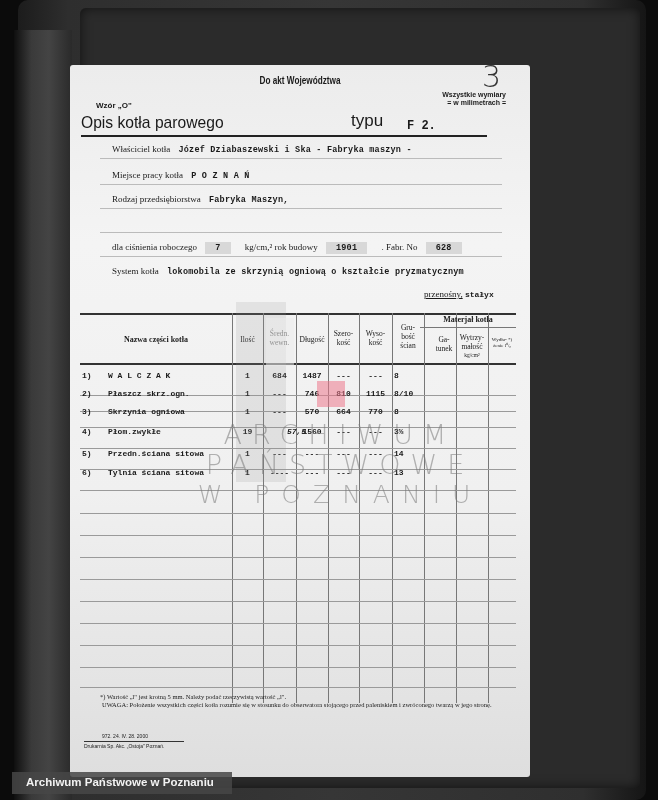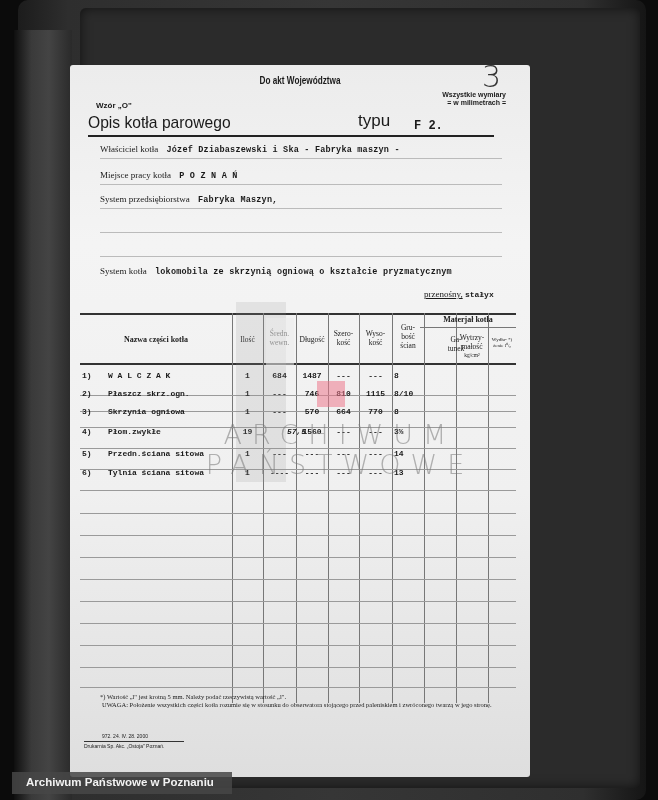--- a/index.html
+++ b/index.html
@@ -39,37 +39,37 @@
     }
     .wzor {
       position:absolute; left:26px; top:36px; font-family:"Liberation Sans", sans-serif;
       font-size:8px; font-weight:bold;
     }
     .dims-note {
       position:absolute; right:24px; top:26px; text-align:right;
       font-family:"Liberation Sans", sans-serif; font-size:7px; font-weight:bold; line-height:8px;
     }
     .title-row {
-      position:absolute; left:18px; top:48px; width:406px; height:22px;
+      position:absolute; left:11px; top:48px; width:406px; height:22px;
       border-bottom:2px solid #222;
     }
     .title-main {
       position:absolute; left:0; top:0; font-family:"Liberation Sans", sans-serif; font-size:17px;
       transform:scaleX(.92); transform-origin:left;
     }
     .title-typu {
       position:absolute; left:270px; top:-2px; font-family:"Liberation Sans", sans-serif; font-size:17px;
     }
     .title-typ-val {
       position:absolute; left:326px; top:6px; font-family:"Liberation Mono", monospace; font-size:12px; font-weight:bold;
     }
     .field {
       position:absolute; left:30px; height:14px; font-size:9px; white-space:nowrap;
     }
-    .field .lbl { font-family:"Liberation Serif", serif; }
+    .field .lbl { font-family:"Liberation Serif", serif;margin-left:12px; }
     .field .val {
       font-family:"Liberation Mono", monospace; font-weight:bold; font-size:8.5px; margin-left:6px; letter-spacing:.2px;
     }
     .field-line {
       position:absolute; left:30px; width:402px; border-bottom:1px solid #bbb;
     }
     .shade { background:#d8d8d8; padding:1px 10px; }
     .przenosny {
       position:absolute; left:354px; top:224px; font-size:9px;
     }
@@ -147,27 +147,35 @@
   </div>
   <div class="field-line" style="top:93px;"></div>
 
   <div class="field" style="top:105px;">
     <span class="lbl">Miejsce pracy kotła</span>
     <span class="val">P O Z N A Ń</span>
   </div>
   <div class="field-line" style="top:119px;"></div>
 
   <div class="field" style="top:129px;">
-    <span class="lbl">System przedsiębiorstwa</span>
+    <span class="lbl">Rodzaj przedsiębiorstwa</span>
     <span class="val">Fabryka Maszyn,</span>
   </div>
   <div class="field-line" style="top:143px;"></div>
 
   <div class="field-line" style="top:167px;"></div>
 
+  <div class="field" style="top:177px;">
+    <span class="lbl">dla ciśnienia roboczego</span>
+    <span class="val shade">7</span>
+    <span class="lbl">kg/cm,² rok budowy</span>
+    <span class="val shade">1901</span>
+    <span class="lbl">. Fabr. No</span>
+    <span class="val shade">628</span>
+  </div>
   <div class="field-line" style="top:191px;"></div>
 
   <div class="field" style="top:201px;">
     <span class="lbl">System kotła</span>
     <span class="val">lokomobila ze skrzynią ogniową o kształcie pryzmatycznym</span>
   </div>
 
   <div class="przenosny">
     <span class="u">przenośny,</span>
     <span class="x">stałyx</span>
@@ -203,21 +211,21 @@
       <div>kość</div>
     </div>
     <div class="th" style="left:312px; width:32px; top:10px;">
       <div>Gru-</div>
       <div>bość</div>
       <div>ścian</div>
     </div>
 
     <div class="mat-top">Materjał kotła</div>
     <div class="mat-line"></div>
-    <div class="th" style="left:360px; width:32px; top:22px;">
+    <div class="th" style="left:348px; width:32px; top:22px;">
       <div>Ga-</div>
       <div>tunek</div>
     </div>
     <div class="th" style="left:376px; width:32px; top:20px;">
       <div>Wytrzy-</div>
       <div>małość</div>
       <div style="font-size:5.5px;">kg/cm²</div>
     </div>
     <div class="th" style="left:408px; width:28px; top:24px; font-size:5px; line-height:6px;">
       <div>Wydłu- *)</div>
@@ -308,16 +316,17 @@
   </div>
   <div class="printline1">972. 24. IV. 28. 2000</div>
   <div class="printline2">Drukarnia Sp. Akc. „Ostoja" Poznań.</div>
 </div>
 
 <div class="watermark-box-1"></div>
 <div class="watermark-box-2"></div>
 <div class="watermark-pink"></div>
 <div class="watermark-text">
   <div>ARCHIWUM PAŃSTWOWE</div>
+  <div class="l2">W POZNANIU</div>
 </div>
 
 <div class="bottom-banner"></div>
 <div class="bottom-label">Archiwum Państwowe w Poznaniu</div>
 
 </body></html>

